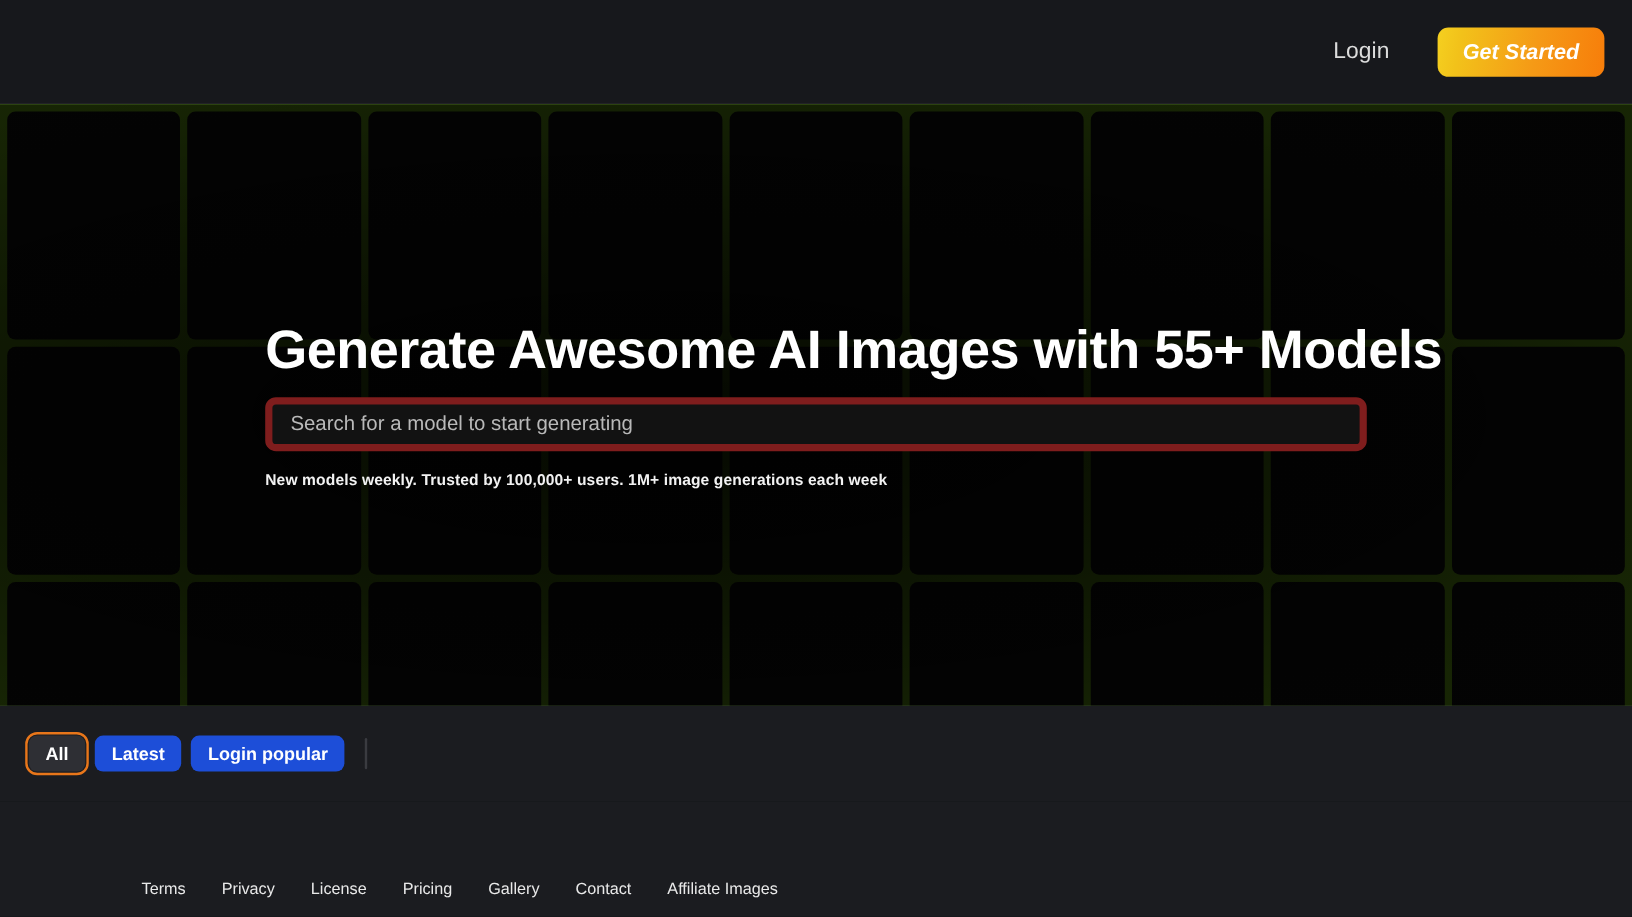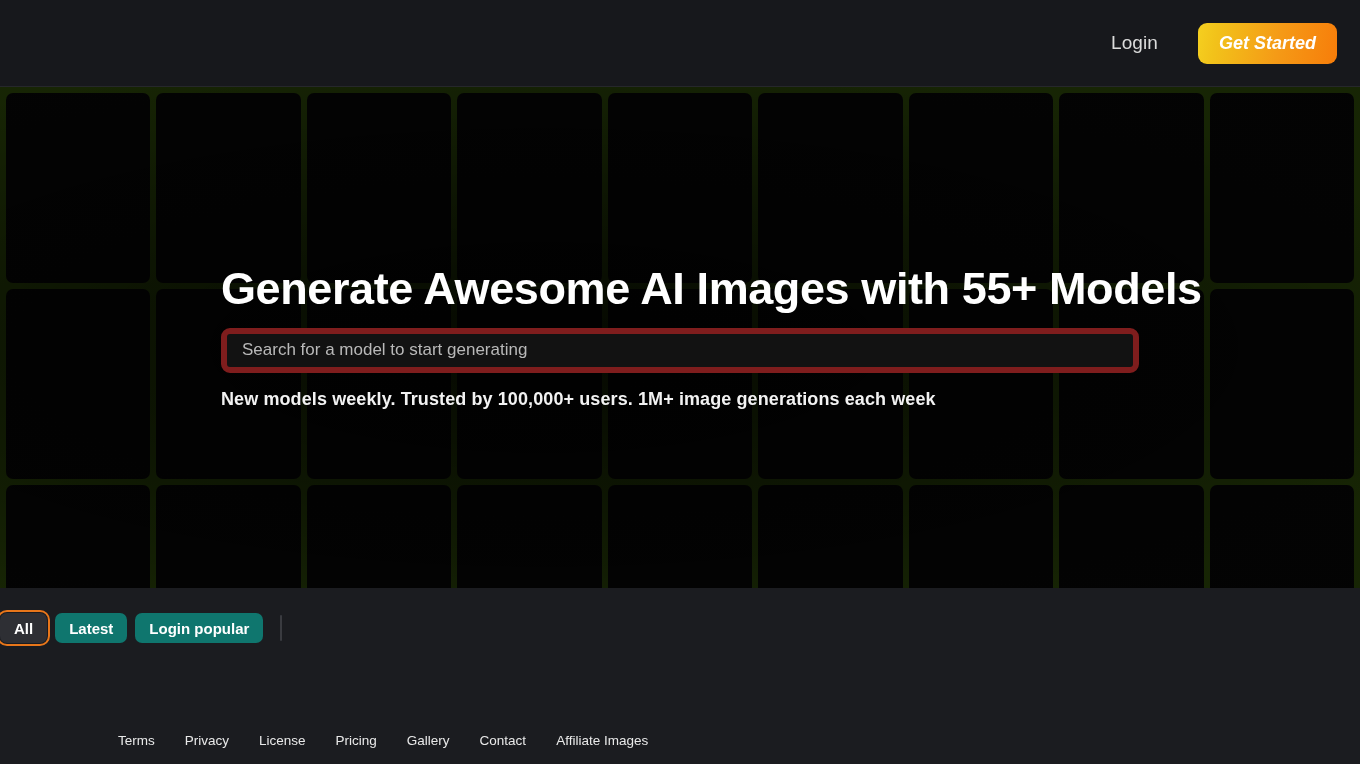--- a/index.html
+++ b/index.html
@@ -64,33 +64,33 @@
     width:918px; height:45px;
     background:#121212;
     border:6px solid #7f1d1d; border-radius:9px;
     color:#e8e8e8; font-size:17px;
     font-family:"Liberation Sans", sans-serif;
     padding:0 15px; outline:none;
   }
   .search-input::placeholder { color:#b9b9b9; }
   .hero-sub {
     margin-top:16px; color:#f2f2f2;
-    font-size:18px; font-weight:bold; letter-spacing:.1px;
+    font-size:13px; font-weight:bold; letter-spacing:.1px;
   }
 
   
   .filters {
     position:absolute; top:588px; left:0; width:1360px; height:80px;
     background:#1b1c20;
-    display:flex; align-items:center; gap:8px;
+    display:flex; align-items:center; padding-left:24px; gap:8px;
   }
   .chip {
     display:inline-flex; align-items:center; justify-content:center;
     height:30px; padding:0 14px;
-    background:#0f766e; border:none; border-radius:7px;
+    background:#1d4ed8; border:none; border-radius:7px;
     color:#ffffff; font-size:15px; font-weight:bold;
     font-family:"Liberation Sans", sans-serif; cursor:pointer;
     white-space:nowrap;
   }
   .chip.active {
     background:#2e2f34;
     outline:2px solid #e8761a; outline-offset:1px;
   }
   .chip-divider {
     width:2px; height:26px; background:#3a3b40;

